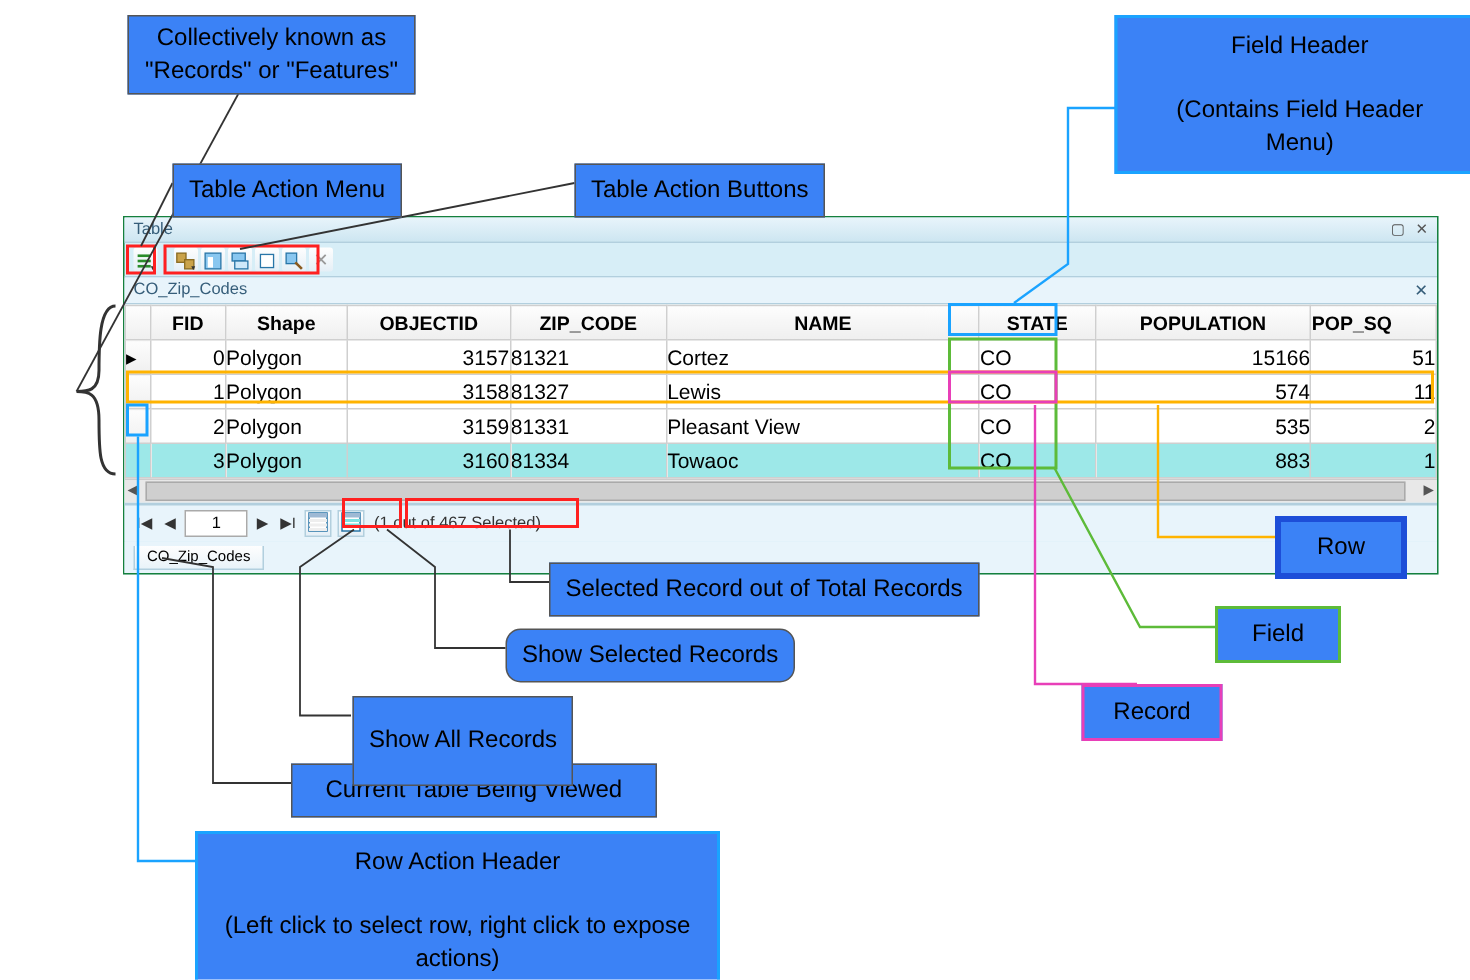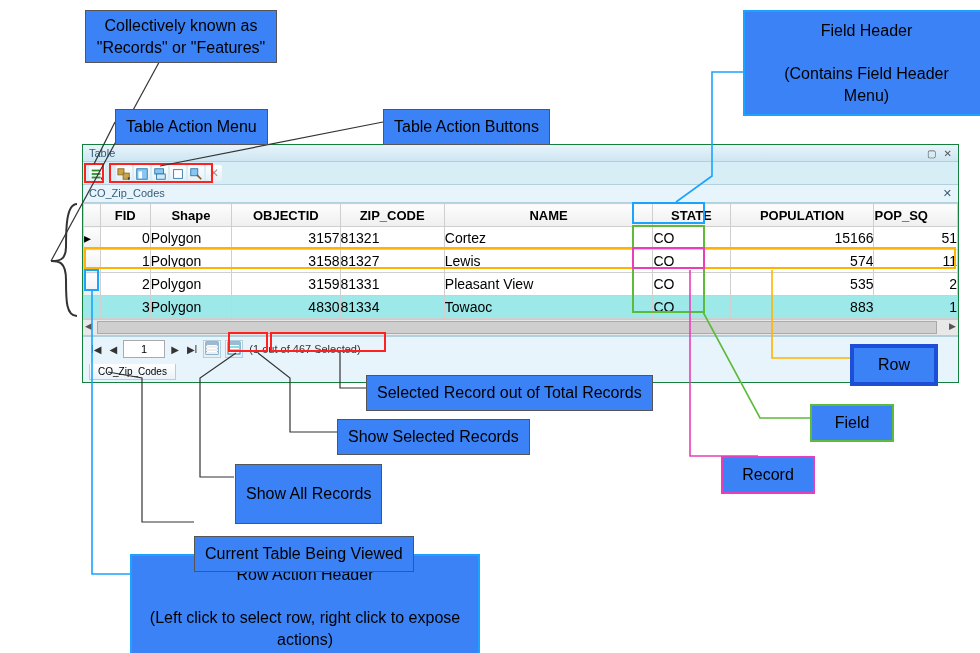--- a/index.html
+++ b/index.html
@@ -196,25 +196,25 @@
 <div class="callout blue" style="left:743px; top:10px; width:195px; padding:8px 24px;">
   <span>Field Header</span><br><br>
   <span>(Contains Field Header Menu)</span>
 </div>
 
 <div class="callout blue" style="left:130px; top:554px; width:330px; padding:8px 8px;">
   <span>Row Action Header</span><br><br>
   <span>(Left click to select row, right click to expose actions)</span>
 </div>
 
-<div class="callout" style="left:194px; top:536px; padding:6px 10px;">Current Table Being Viewed</div>
+<div class="callout" style="left:194px; top:509px; padding:6px 22px;">Current Table Being Viewed</div>
 
 <div class="callout" style="left:235px; top:464px; padding:18px 10px;">Show All Records</div>
 
-<div class="callout" style="left:337px; top:419px; padding:6px 10px;">Show Selected Records</div>
+<div class="callout" style="left:337px; top:419px; padding:6px 10px;border-radius:10px;">Show Selected Records</div>
 
 <div class="callout" style="left:366px; top:375px; padding:6px 10px;">Selected Record out of Total Records</div>
 
 <div class="callout green" style="left:810px; top:404px; width:60px; padding:6px 10px;">Field</div>
 
 <div class="callout orange" style="left:850px; top:344px; width:60px; padding:6px 10px;">Row</div>
 
 <div class="callout magenta" style="left:721px; top:456px; width:70px; padding:6px 10px;">Record</div>
 
 <div class="table-window">
@@ -328,21 +328,21 @@
             <td>81331</td>
             <td>Pleasant View</td>
             <td>CO</td>
             <td class="num">535</td>
             <td class="num">2</td>
           </tr>
           <tr class="selected">
             <td class="rowsel"></td>
             <td class="num">3</td>
             <td>Polygon</td>
-            <td class="num">4830</td>
+            <td class="num">3160</td>
             <td>81334</td>
             <td>Towaoc</td>
             <td>CO</td>
             <td class="num">883</td>
             <td class="num">1</td>
           </tr>
         </tbody>
     </table>
 
     <div style="height:15px; background:#e8e8e8; border-top:1px solid #ccc; position:relative;">

